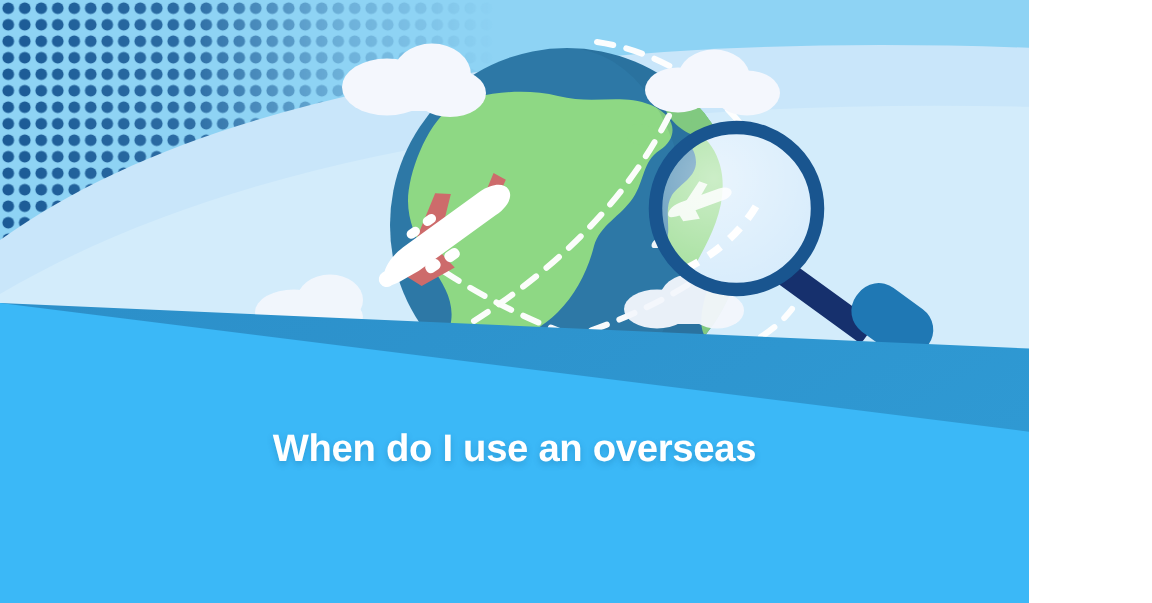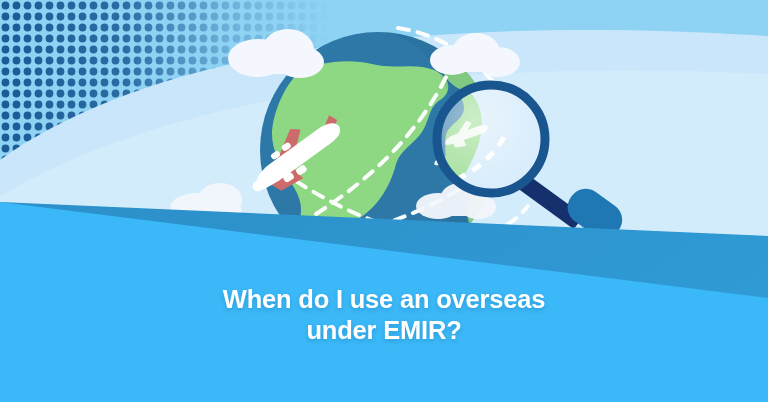--- a/index.html
+++ b/index.html
@@ -4,21 +4,21 @@
 <title>Banner</title>
 <style>
   * { margin:0; padding:0; box-sizing:border-box; }
   html, body {
     width:768px; height:402px;
     font-family:"Liberation Sans", sans-serif;
     background:#ffffff; overflow:hidden;
   }
   #banner {
     position:relative;
-    width:768px; height:402px;
+    width:686px; height:402px;
     overflow:hidden;
     background:#b9e0f8;
   }
   .layer { position:absolute; inset:0; }
 
   
   #headline {
     position:absolute;
     left:0; right:0;
     top:284px;
@@ -213,16 +213,15 @@
     </g>
   </svg>
 
   <svg class="layer" viewBox="0 0 768 402" width="768" height="402" preserveAspectRatio="none">
     <path d="M0,202 L768,236 L768,402 L0,402 Z" fill="url(#midBandG)"></path>
     <path d="M0,202 L768,298 L768,402 L0,402 Z" fill="#3bb8f7"></path>
   </svg>
 
   <h1 id="headline">
     <span class="ln">When do I use an overseas</span>
-    <span class="ln">under EMIR?</span>
   </h1>
 
 </div>
 
 </body></html>

